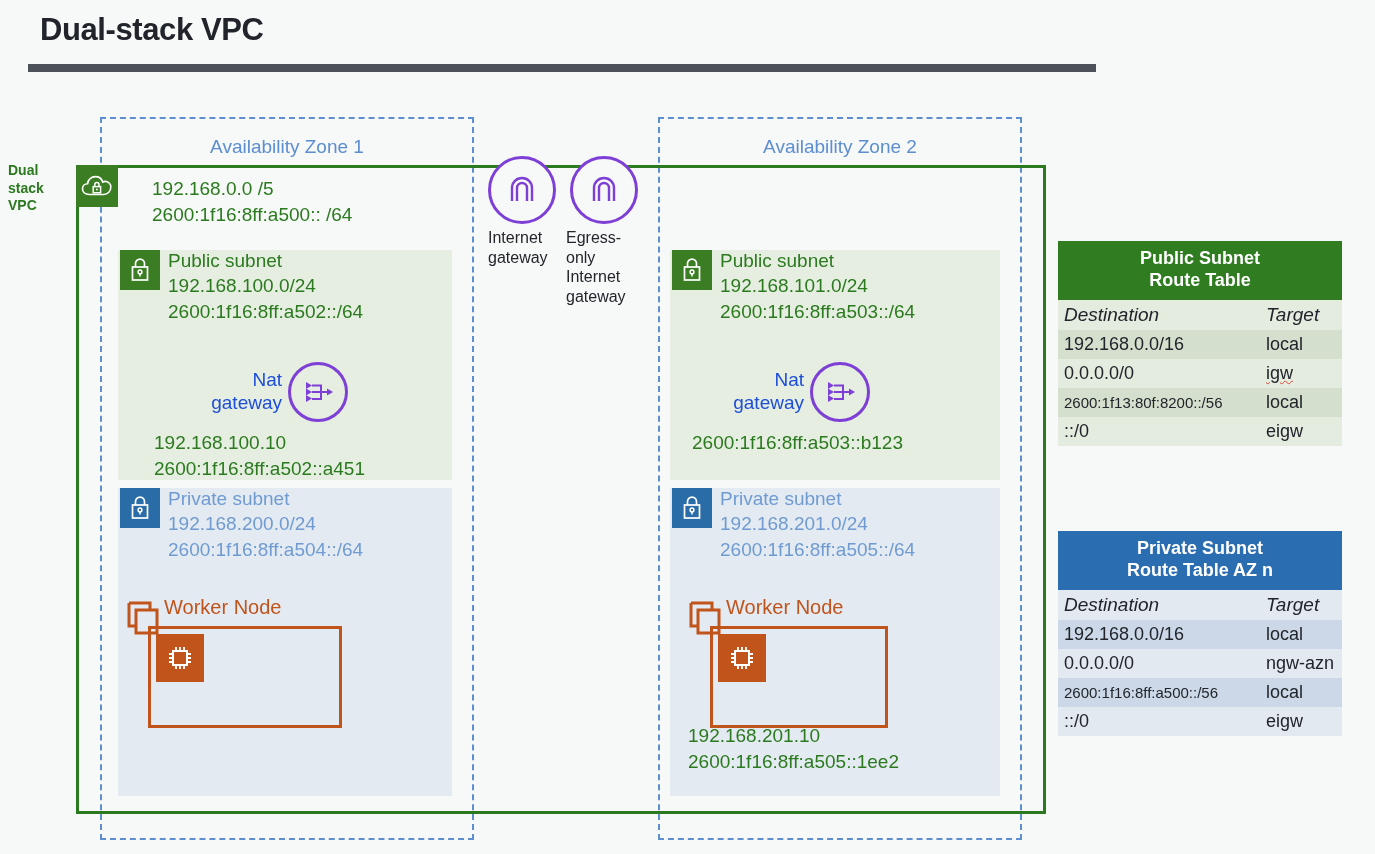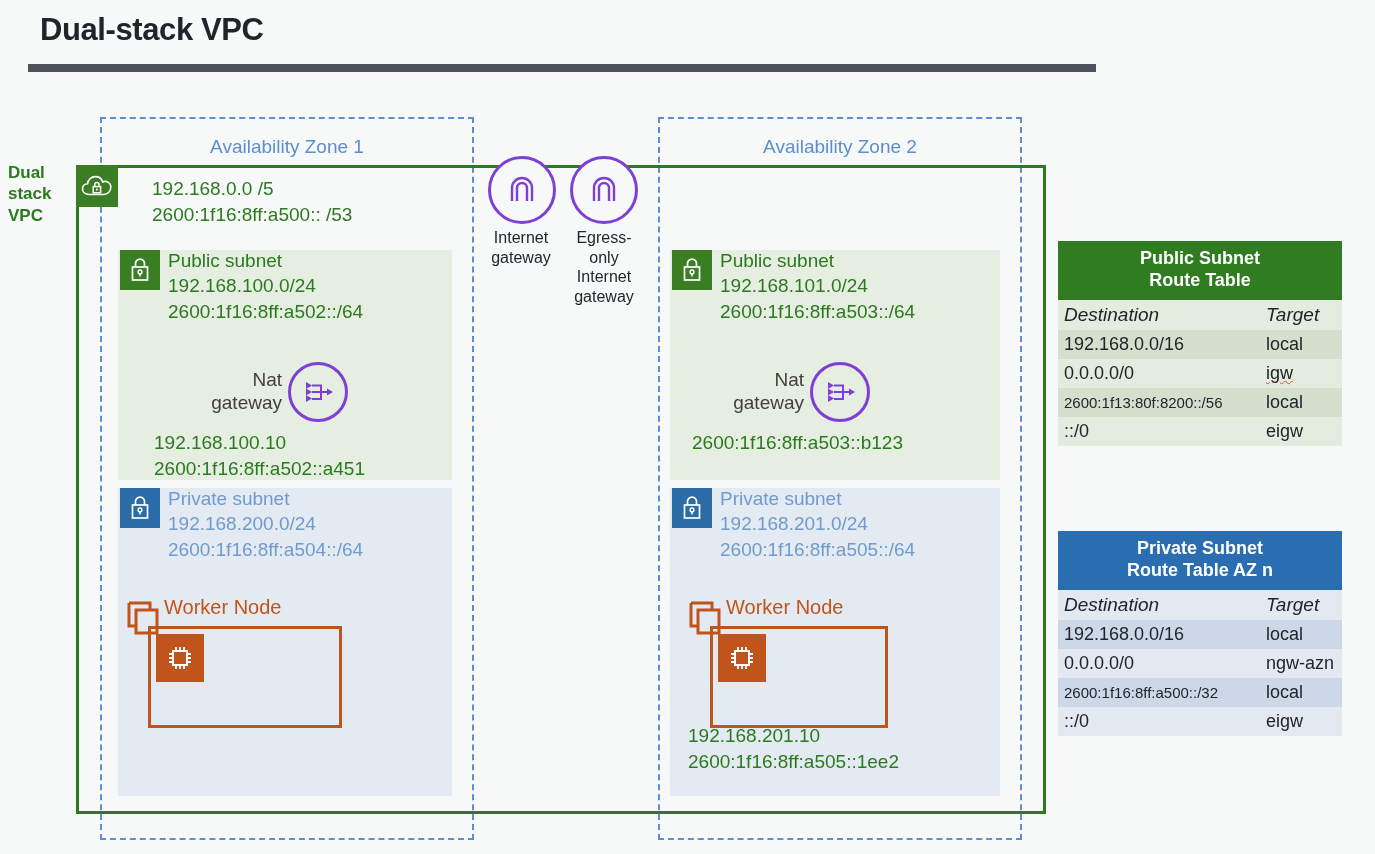--- a/index.html
+++ b/index.html
@@ -38,21 +38,21 @@
   #vpc-box{
     left:76px;top:165px;width:964px;height:643px;
     border:3px solid #2b7a1f;background:transparent;
   }
   #vpc-icon{
     left:76px;top:165px;width:42px;height:42px;background:#3a7d22;
     display:flex;align-items:center;justify-content:center;
   }
   #vpc-label{
     left:8px;top:162px;width:64px;
-    font-size:17px;font-weight:bold;color:#2b7a1f;line-height:1.25;
+    font-size:14px;font-weight:bold;color:#2b7a1f;line-height:1.25;
   }
   #vpc-cidr{
     left:152px;top:176px;font-size:19px;color:#2b7a1f;line-height:1.35;
   }
 
   
   .subnet{position:absolute;}
   .subnet-public{background:#e5eee0;}
   .subnet-private{background:#e4eaf2;}
   #az1-public{left:118px;top:250px;width:334px;height:230px;}
@@ -69,21 +69,21 @@
 
   .subnet-head{
     position:absolute;left:50px;top:-2px;line-height:1.33;font-size:19px;
   }
   .subnet-head.green{color:#2b7a1f;}
   .subnet-head.blue{color:#6f9bd1;}
 
   
   .nat-wrap{position:absolute;display:flex;align-items:center;}
   .nat-label{
-    font-size:19px;color:#404040;text-align:right;line-height:1.2;
+    font-size:19px;color:#1d4ed8;text-align:right;line-height:1.2;
     margin-right:6px;width:92px;
   }
   .ip-block{
     position:absolute;font-size:19px;color:#2b7a1f;line-height:1.35;
   }
 
   
   .worker-wrap{position:absolute;}
   .worker-title{
     position:absolute;left:46px;top:-4px;font-size:20px;color:#c0541b;
@@ -92,21 +92,21 @@
     position:absolute;left:30px;top:26px;width:188px;height:96px;
     border:3px solid #c0541b;background:transparent;
   }
   .worker-frame.wide{width:172px;}
   .chip-badge{
     position:absolute;left:38px;top:34px;width:48px;height:48px;
     background:#c0541b;display:flex;align-items:center;justify-content:center;
   }
 
   
-  .gw{position:absolute;text-align:center;}
+  .gw{position:absolute;text-align:left;}
   .gw-circle{
     width:62px;height:62px;border:3px solid #7d3fd6;border-radius:50%;
     display:flex;align-items:center;justify-content:center;margin:0 auto;
     background:#f7f8f8;
   }
   .gw-label{font-size:16px;color:#23262b;line-height:1.22;margin-top:4px;}
 
   
   .rt{position:absolute;width:284px;}
   .rt-head{
@@ -154,21 +154,21 @@
   <svg width="32" height="26" viewBox="0 0 32 26">
     <path d="M8.5 21.5 C3.5 21.5 1.5 18.5 1.5 15.8 C1.5 12.9 3.8 10.7 6.6 10.7 C7.0 6.6 10.3 3.6 14.4 3.6 C17.9 3.6 20.8 5.9 21.7 9.0 C22.4 8.6 23.2 8.4 24.1 8.4 C27.3 8.4 29.8 10.9 29.8 14.0 C29.8 18.2 27.0 21.5 22.6 21.5 Z" fill="none" stroke="#ffffff" stroke-width="1.6"></path>
     <rect x="12.2" y="13.6" width="7.4" height="6.2" fill="none" stroke="#ffffff" stroke-width="1.5"></rect>
     <path d="M13.8 13.6 v-2.0 a2.1 2.1 0 0 1 4.2 0 v2.0" fill="none" stroke="#ffffff" stroke-width="1.5"></path>
     <circle cx="15.9" cy="16.4" r="1.0" fill="#ffffff"></circle>
   </svg>
 </div>
 
 <div class="abs" id="vpc-cidr">
   <div>192.168.0.0 /5</div>
-  <div>2600:1f16:8ff:a500:: /53</div>
+  <div>2600:1f16:8ff:a500:: /64</div>
 </div>
 
 <div class="gw" style="left:488px;top:156px;width:66px;">
   <div class="gw-circle">
     <svg width="34" height="34" viewBox="0 0 34 34">
       <path d="M7 28 V15 a10 10 0 0 1 20 0 V28" fill="none" stroke="#7d3fd6" stroke-width="2.4"></path>
       <path d="M12 28 V15 a5 5 0 0 1 10 0 V28" fill="none" stroke="#7d3fd6" stroke-width="2.4"></path>
     </svg>
   </div>
   <div class="gw-label">
@@ -386,21 +386,21 @@
         </tr>
         <tr class="r-even">
           <td class="col-dest">192.168.0.0/16</td>
           <td>local</td>
         </tr>
         <tr class="r-odd">
           <td class="col-dest">0.0.0.0/0</td>
           <td>ngw-azn</td>
         </tr>
         <tr class="r-even">
-          <td class="col-dest small-cidr">2600:1f16:8ff:a500::/32</td>
+          <td class="col-dest small-cidr">2600:1f16:8ff:a500::/56</td>
           <td>local</td>
         </tr>
         <tr class="r-odd">
           <td class="col-dest">::/0</td>
           <td>eigw</td>
         </tr>
       </tbody>
   </table>
 </div>
 

